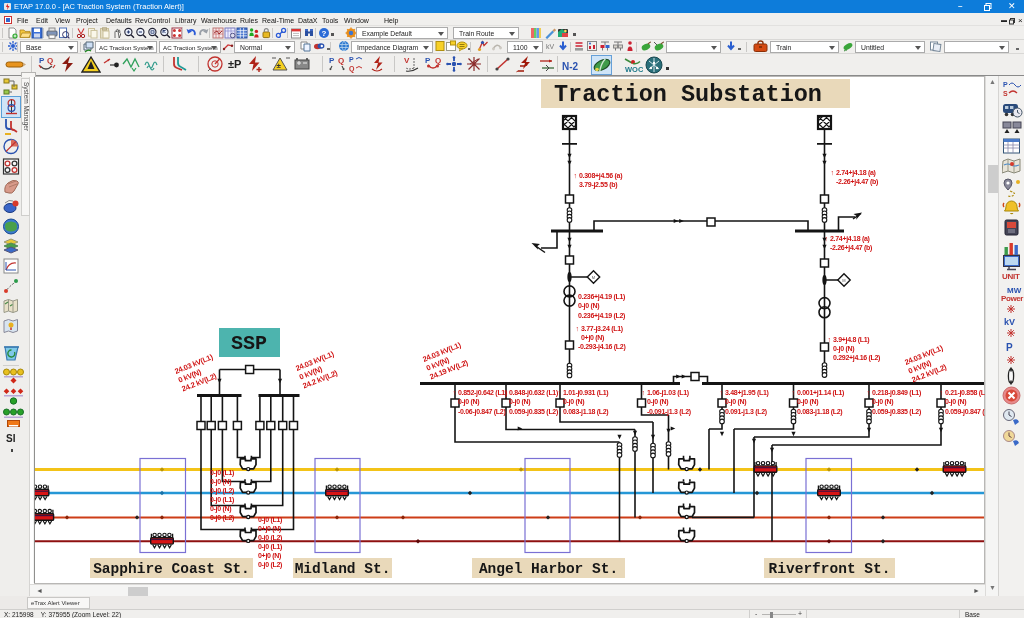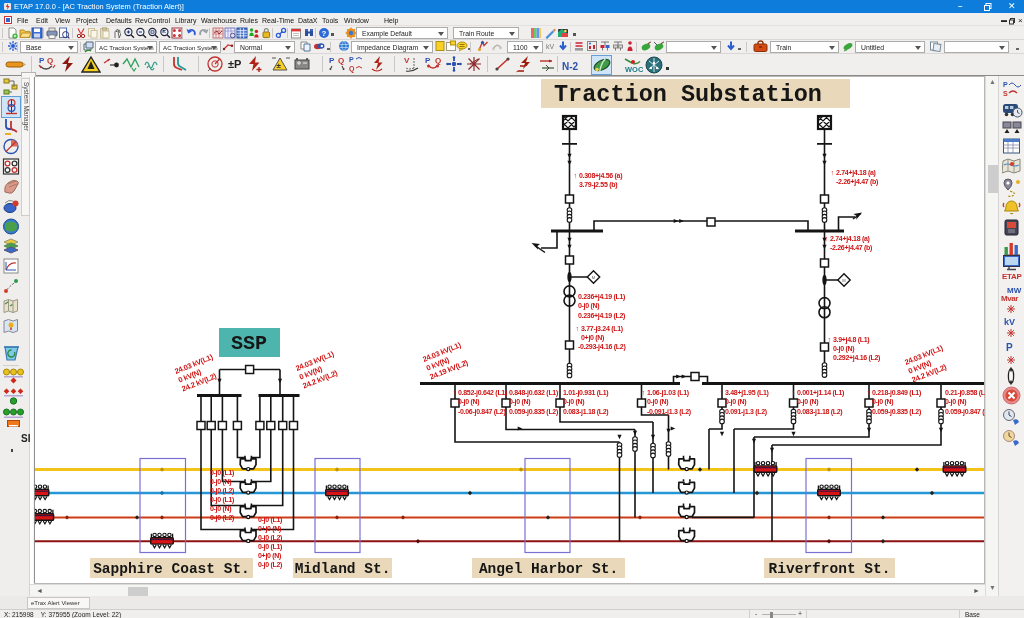--- a/index.html
+++ b/index.html
@@ -571,21 +571,21 @@
       <path d="M5.5 20.5 l2.8 2.8 -2.8 2.8 -2.8-2.8z M12.5 20.5 l2.8 2.8 -2.8 2.8 -2.8-2.8z M19.5 20.5 l2.8 2.8 -2.8 2.8 -2.8-2.8z" fill="#d02818"></path>
       <rect x="3" y="27" width="19" height="1.5" fill="#b8a8d8"></rect>
       <circle cx="12.5" cy="33" r="3.2" fill="#28a028" stroke="#187028"></circle>
       <circle cx="5.5" cy="44" r="3" fill="#28a028" stroke="#187028"></circle>
       <circle cx="12.5" cy="44" r="3" fill="#28a028" stroke="#187028"></circle>
       <circle cx="19.5" cy="44" r="3" fill="#28a028" stroke="#187028"></circle>
       <rect x="3" y="48.5" width="19" height="1.5" fill="#b8a8d8"></rect>
       <rect x="6.5" y="52.5" width="12" height="6" fill="#f07818" stroke="#b04808"></rect>
       <rect x="8" y="57" width="9" height="1.5" fill="#fff"></rect>
     </svg>
-    <span class="abs" style="left:21px;top:357px;font:bold 10px 'Liberation Sans';color:#222">SI</span>
+    <span class="abs" style="left:6px;top:357px;font:bold 10px 'Liberation Sans';color:#222">SI</span>
     <span class="abs" style="left:11px;top:373px;width:2px;height:3px;background:#444"></span>
   </div>
 <div class="abs" style="left:998px;top:76px;width:26px;height:520px;background:#f2f1ef;border-left:1px solid #d5d4d2">
     <svg style="position:absolute;left:3px;top:4px" width="21" height="21">
       <text x="1" y="7" font-size="7" font-weight="bold" fill="#2a52b0" font-family="Liberation Sans">P</text>
       <path d="M7 5 q3-4 6 0 t6 0" stroke="#2a52b0" fill="none"></path>
       <text x="1" y="16" font-size="7" font-weight="bold" fill="#c2332f" font-family="Liberation Sans">S</text>
       <path d="M7 13 q4-4 8 0" stroke="#c2332f" stroke-width="1.3" fill="none"></path>
     </svg>
     <svg style="position:absolute;left:3px;top:23px" width="21" height="21">
@@ -633,23 +633,23 @@
       <path d="M2 17 h16" stroke="#444"></path>
       <rect x="2.5" y="9" width="3.4" height="8" fill="#3a9a4a"></rect>
       <rect x="7.5" y="5" width="3.4" height="12" fill="#d83a2a"></rect>
       <rect x="12.5" y="7" width="3.4" height="10" fill="#3a6ac8"></rect>
     </svg>
     <svg style="position:absolute;left:3px;top:177px" width="21" height="19">
       <rect x="1.5" y="2.5" width="16" height="11" fill="#3a6ac8" stroke="#334"></rect>
       <rect x="3" y="4" width="13" height="8" fill="#bcd8f0"></rect>
       <path d="M7 14 v2 M5 16.5 h9" stroke="#445" stroke-width="1.4"></path>
     </svg>
-    <span class="abs" style="left:3px;top:196px;font:bold 8px 'Liberation Sans';color:#c2332f;letter-spacing:-0.3px">ETAP</span>
+    <span class="abs" style="left:3px;top:196px;font:bold 8px 'Liberation Sans';color:#c2332f;letter-spacing:-0.3px">UNIT</span>
     <span class="abs" style="left:8px;top:210px;font:bold 8px 'Liberation Sans';color:#2a52b0">MW</span>
-    <span class="abs" style="left:2px;top:218px;font:bold 8px 'Liberation Sans';color:#c2332f;letter-spacing:-0.4px">Mvar</span>
+    <span class="abs" style="left:2px;top:218px;font:bold 8px 'Liberation Sans';color:#c2332f;letter-spacing:-0.4px">Power</span>
     <svg style="position:absolute;left:8px;top:229px" width="8" height="8">
       <path d="M4 0 v8 M0 4 h8 M1.2 1.2 l5.6 5.6 M6.8 1.2 L1.2 6.8" stroke="#c2332f"></path>
     </svg>
     <span class="abs" style="left:5px;top:241px;font:bold 9px 'Liberation Sans';color:#2a52b0">kV</span>
     <svg style="position:absolute;left:8px;top:253px" width="8" height="8">
       <path d="M4 0 v8 M0 4 h8 M1.2 1.2 l5.6 5.6 M6.8 1.2 L1.2 6.8" stroke="#c2332f"></path>
     </svg>
     <span class="abs" style="left:7px;top:266px;font:bold 10px 'Liberation Sans';color:#2a52b0">P</span>
     <svg style="position:absolute;left:8px;top:280px" width="8" height="8">
       <path d="M4 0 v8 M0 4 h8 M1.2 1.2 l5.6 5.6 M6.8 1.2 L1.2 6.8" stroke="#c2332f"></path>

